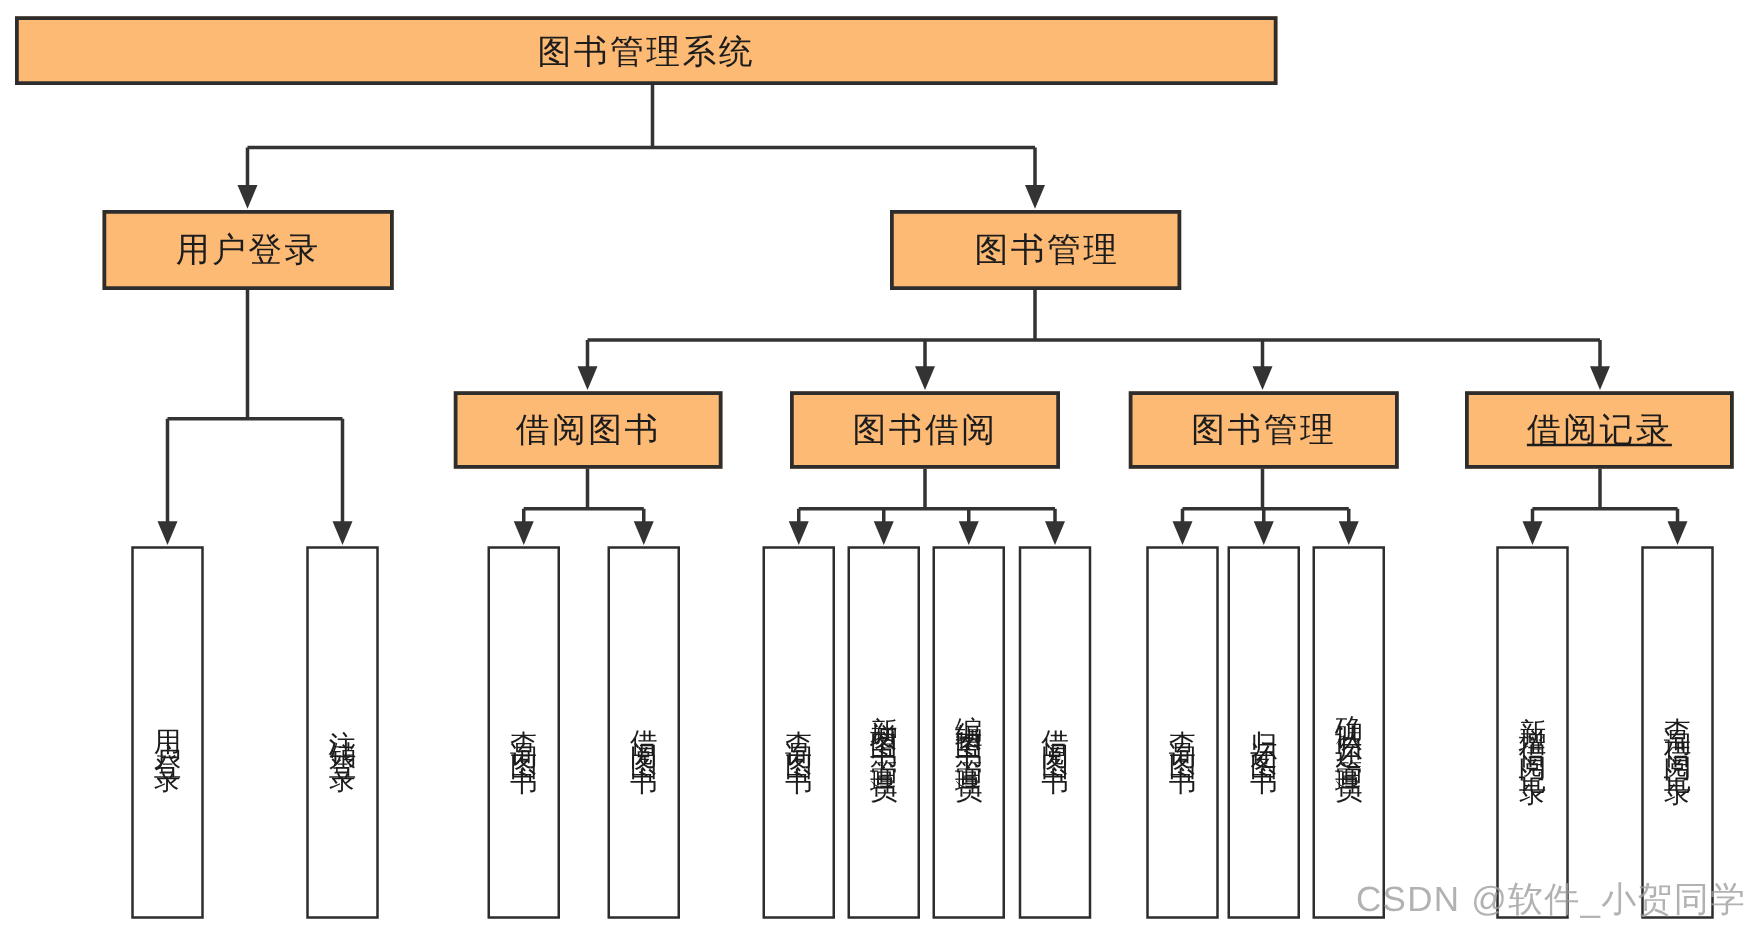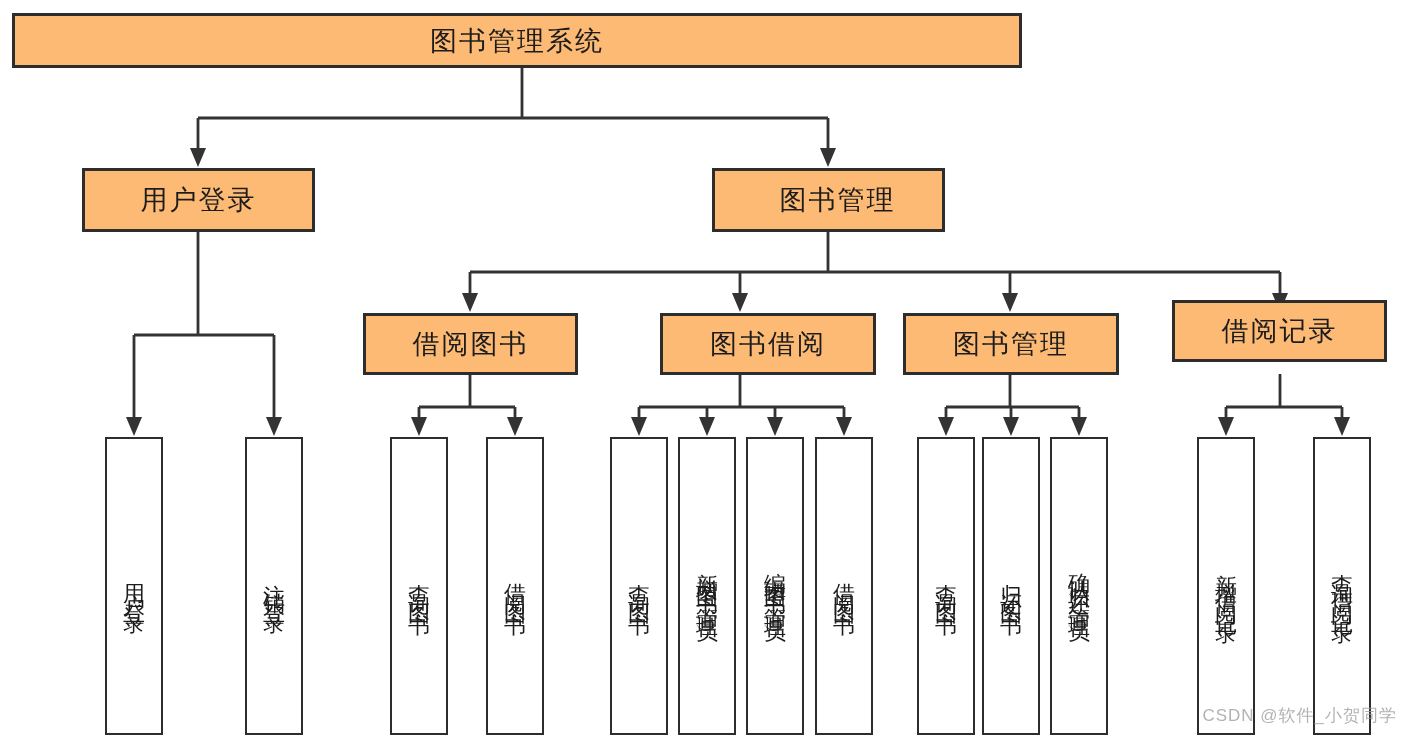--- a/index.html
+++ b/index.html
@@ -45,22 +45,22 @@
     letter-spacing: 10px;
     color: #1c1c1c;
     z-index: 2;
     top: 437px;
     width: 58px;
     height: 298px;
   }
   .watermark {
     position: absolute;
     right: 8px;
-    bottom: 20px;
-    font-size: 17px;
+    bottom: 8px;
+    font-size: 28px;
     letter-spacing: 1px;
     color: #9f9f9f;
     opacity: 0.8;
     z-index: 5;
     white-space: nowrap;
   }
 </style>
 </head>
 <body>
 
@@ -85,23 +85,23 @@
              M1079 436 L1071 417 L1087 417 Z
              M1226 436 L1218 417 L1234 417 Z  M1342 436 L1334 417 L1350 417 Z" fill="#333333" stroke="none"></path>
   </svg>
 
   <div class="hbox" style="left:12px; top:13px; width:1010px; height:55px;">图书管理系统</div>
 
   <div class="hbox" style="left:82px; top:168px; width:233px; height:64px;">用户登录</div>
   <div class="hbox" style="left:712px; top:168px; width:233px; height:64px;padding-left:18px;">图书管理</div>
 
   <div class="hbox" style="left:363px; top:313px; width:215px; height:62px;">借阅图书</div>
-  <div class="hbox" style="left:660px; top:313px; width:216px; height:62px;">图书借阅</div>
+  <div class="hbox" style="left:632px; top:313px; width:216px; height:62px;">图书借阅</div>
   <div class="hbox" style="left:903px; top:313px; width:216px; height:62px;">图书管理</div>
-  <div class="hbox" style="left:1172px; top:300px; width:215px; height:62px;">借阅记录</div>
+  <div class="hbox" style="left:1172px; top:313px; width:215px; height:62px;text-decoration:underline;">借阅记录</div>
 
   <div class="vbox" style="left:105px;">用户登录</div>
   <div class="vbox" style="left:245px;">注销登录</div>
 
   <div class="vbox" style="left:390px;">查询图书</div>
   <div class="vbox" style="left:486px;">借阅图书</div>
 
   <div class="vbox" style="left:610px;">查询图书</div>
   <div class="vbox" style="left:678px; letter-spacing:7px;">新增图书（管理员）</div>
   <div class="vbox" style="left:746px; letter-spacing:7px;">编辑图书（管理员）</div>

